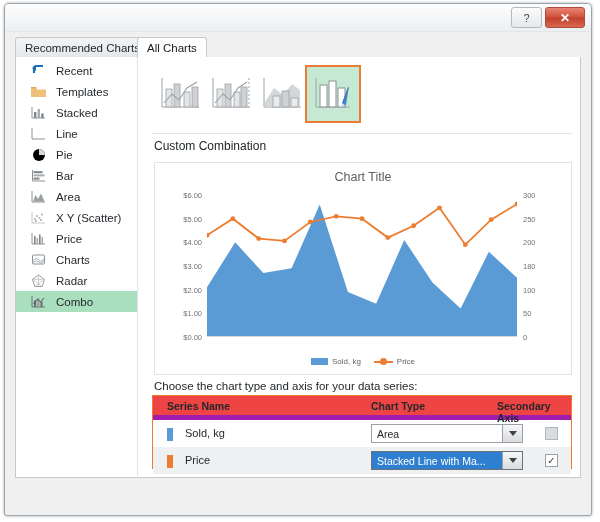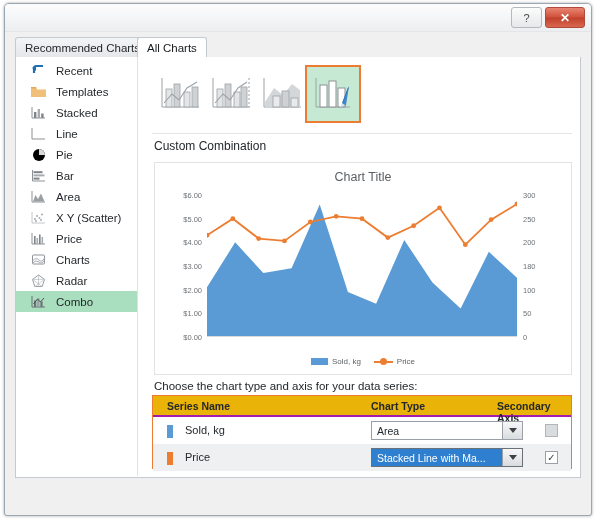--- a/index.html
+++ b/index.html
@@ -122,22 +122,22 @@
   }
   
   .chooser-label{
     position:absolute;left:138px;top:323px;font-size:11.5px;color:#23282c;
   }
   .series-box{
     position:absolute;left:136px;top:338px;width:420px;height:74px;
     border:1px solid #ec7c32;box-sizing:border-box;background:#fff;
   }
   .s-head{
-    position:relative;height:19px;background:#eab308;
-    border-bottom:2px solid #a21caf;
+    position:relative;height:19px;background:#ef4444;
+    border-bottom:5px solid #a21caf;
   }
   .s-head span{position:absolute;top:4px;font-size:10.5px;font-weight:bold;color:#23282c;}
   .s-row{position:relative;height:27px;}
   .s-row.alt{background:#eef0f1;}
   .s-marker{
     position:absolute;left:14px;top:8px;width:6px;height:13px;
   }
   .s-name{position:absolute;left:32px;top:7px;font-size:11px;color:#23282c;}
   .combo{
     position:absolute;left:218px;top:4px;width:152px;height:19px;

